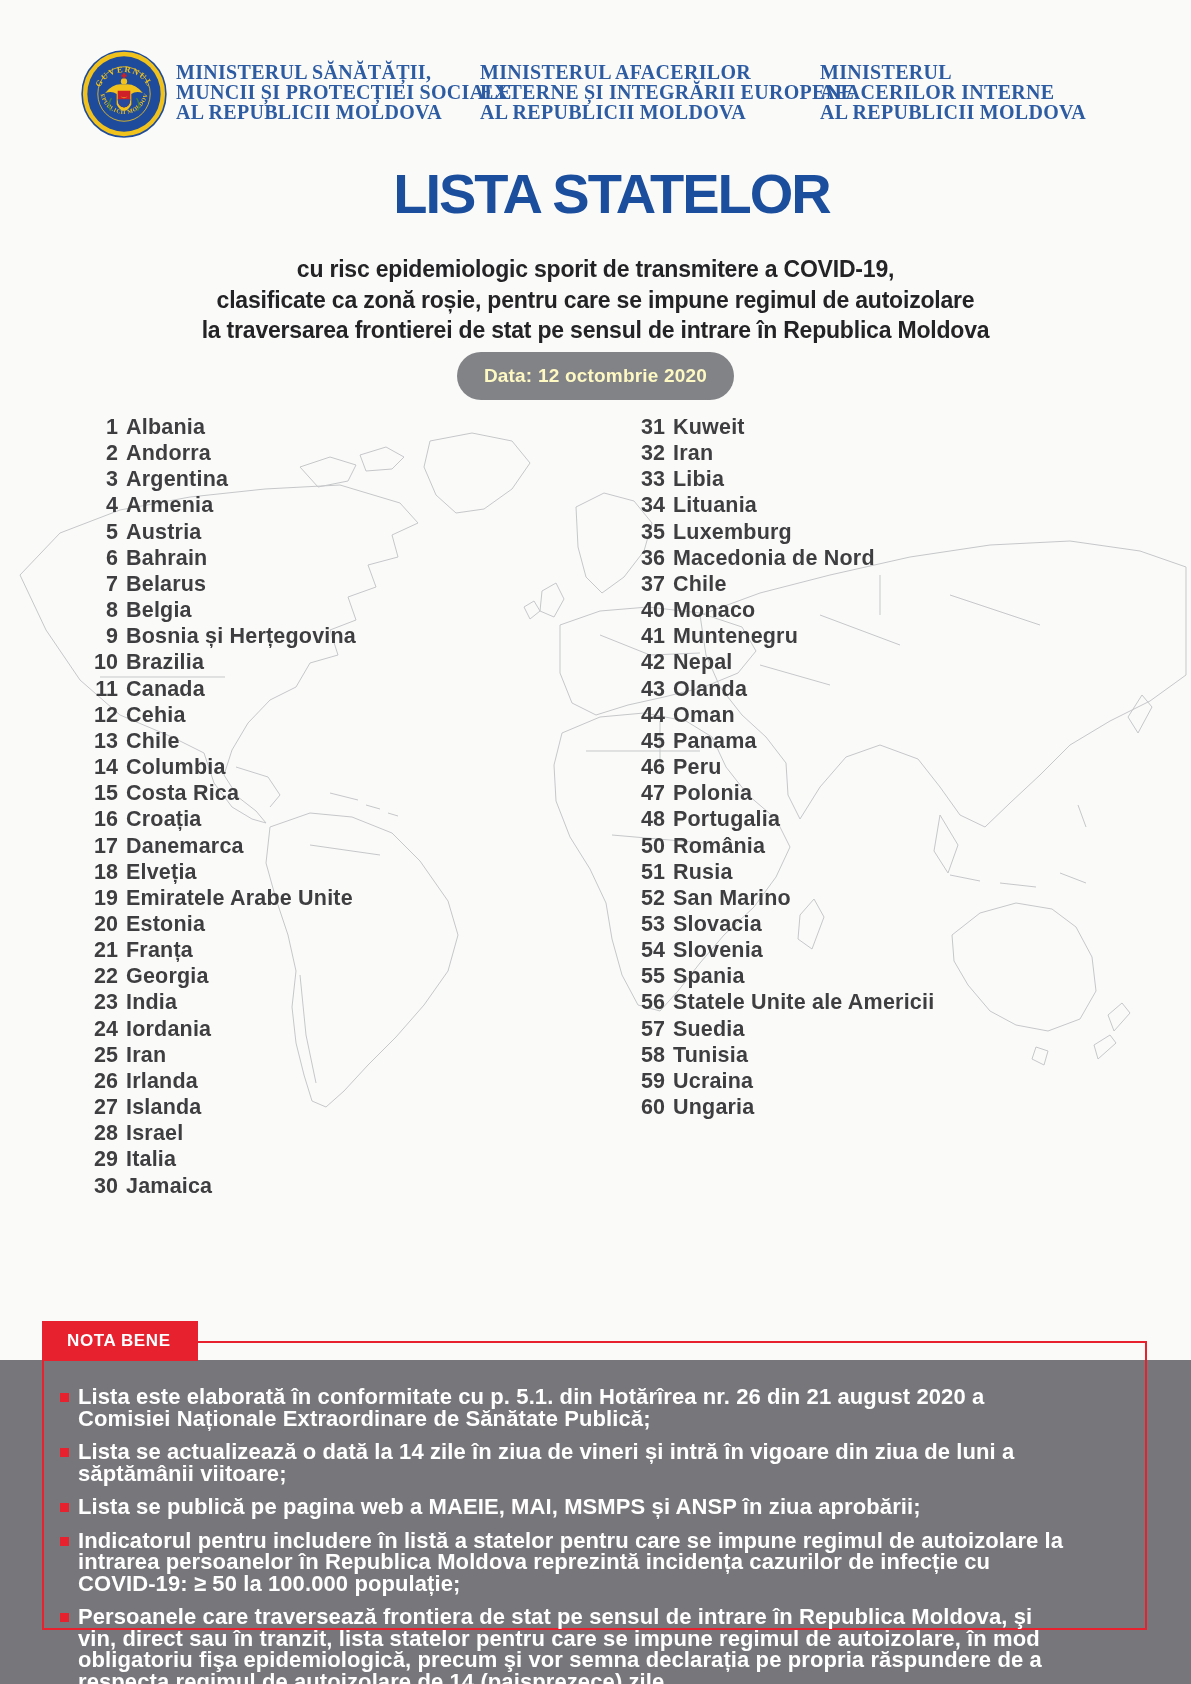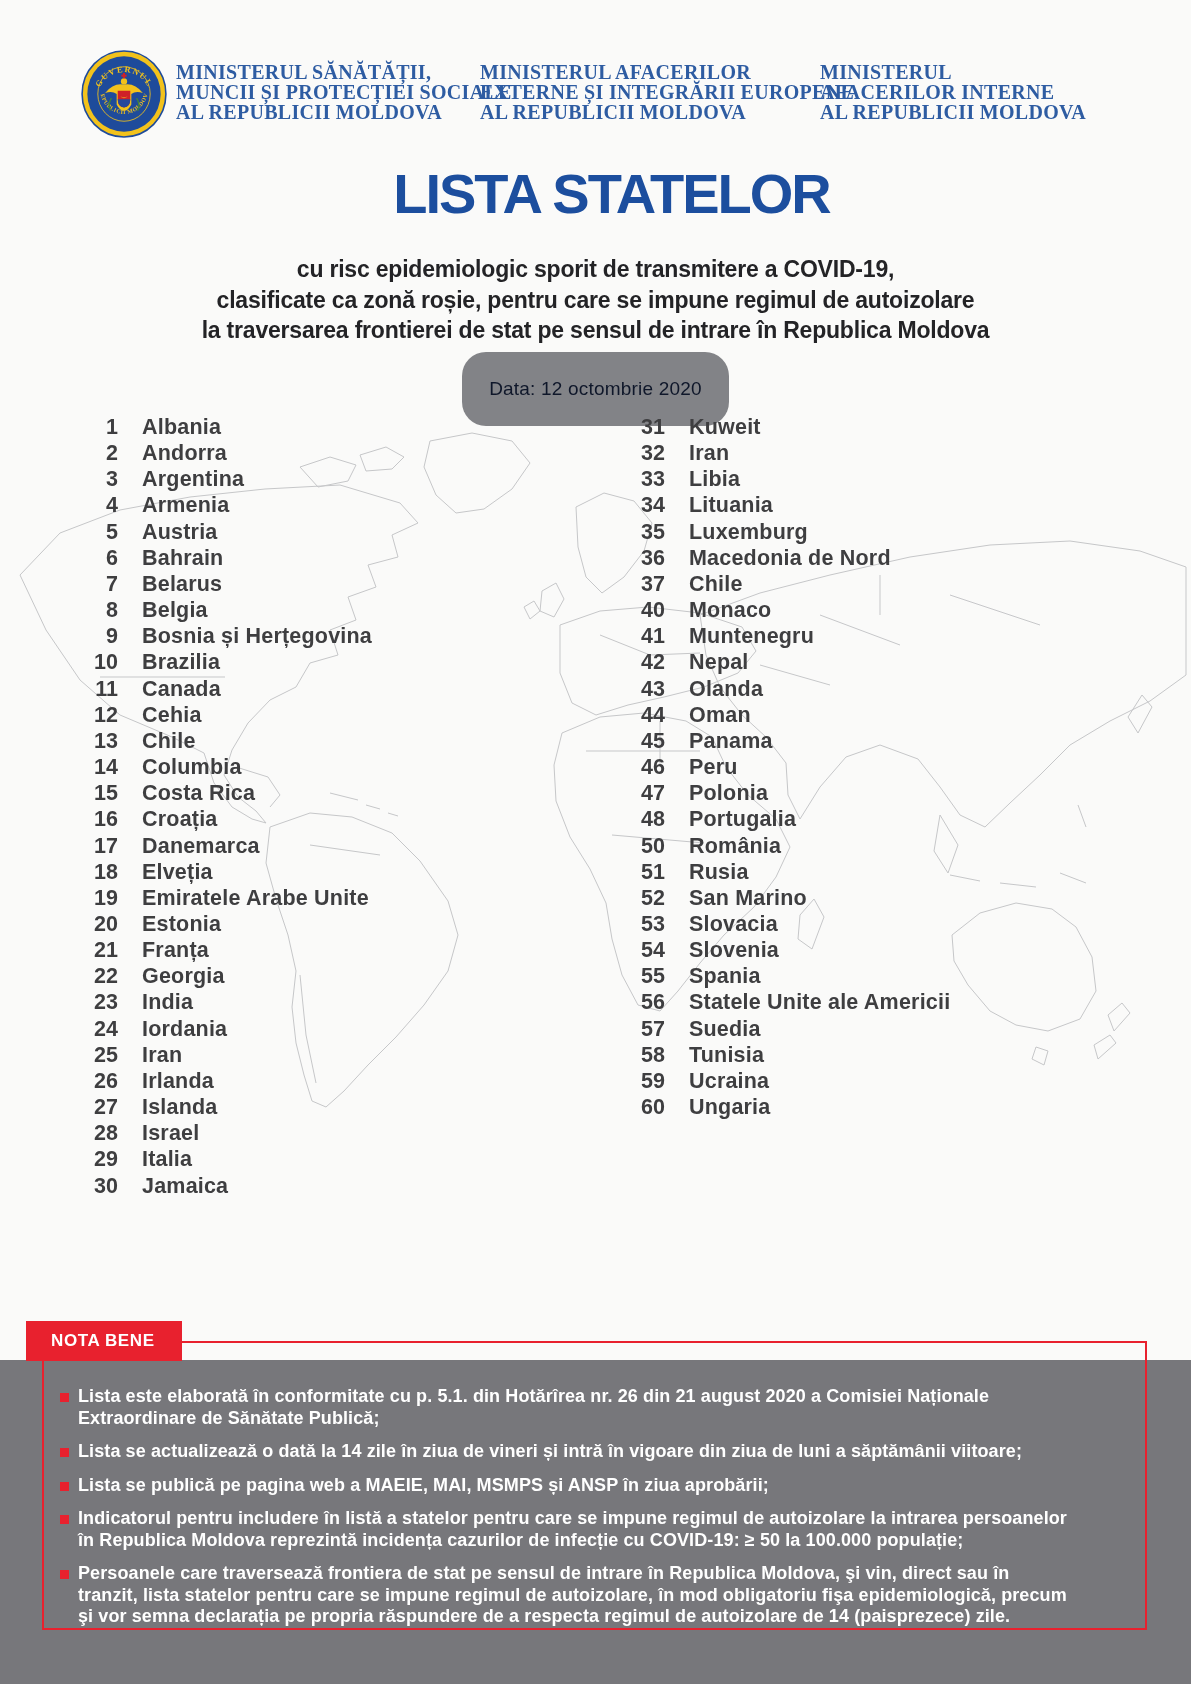--- a/index.html
+++ b/index.html
@@ -22,41 +22,41 @@
   .ministry.m1{left:176px;width:280px;}
   .ministry.m2{left:480px;width:310px;}
   .ministry.m3{left:820px;width:240px;}
   .ministry div{white-space:nowrap;}
   
   .title{position:absolute;left:16px;top:166px;width:100%;text-align:center;z-index:2;
     color:#1c4e9e;font-size:56px;font-weight:800;letter-spacing:-2px;line-height:1;}
   .subtitle{position:absolute;left:0;top:254px;width:100%;text-align:center;z-index:2;
     color:#232326;font-size:23px;font-weight:700;line-height:30.5px;letter-spacing:-.2px;}
   .date-pill{position:absolute;left:0;top:352px;width:100%;text-align:center;z-index:2;}
-  .date-pill span{display:inline-block;background:#828387;color:#0f172a;
-    font-size:19px;font-weight:400;padding:26px 27px;border-radius:24px;letter-spacing:.2px;}
+  .date-pill span{display:inline-block;background:#828387;color:#fef9c3;
+    font-size:19px;font-weight:700;padding:13px 27px;border-radius:24px;letter-spacing:.2px;}
   
   .columns{position:absolute;left:0;top:414px;width:1191px;z-index:2;}
   .col{position:absolute;top:0;}
   .col.left{left:62px;}
   .col.right{left:609px;}
   .crow{display:flex;font-size:21.5px;font-weight:700;line-height:26.15px;color:#3e3e40;}
   .cnum{width:56px;text-align:right;flex:none;}
-  .cname{margin-left:24px;white-space:nowrap;letter-spacing:.2px;}
+  .cname{margin-left:8px;white-space:nowrap;letter-spacing:.2px;}
   
   .gray-panel{position:absolute;left:0;top:1360px;width:1191px;height:324px;background:#77777b;z-index:1;}
   .red-box{position:absolute;left:42px;top:1341px;width:1105px;height:289px;
     border:2px solid #e8212e;z-index:3;box-sizing:border-box;}
-  .nota-tag{position:absolute;left:26px;top:1321px;width:156px;height:40px;background:#e8212e;
+  .nota-tag{position:absolute;left:42px;top:1321px;width:156px;height:40px;background:#e8212e;
     z-index:4;display:flex;align-items:center;padding-left:25px;box-sizing:border-box;
     color:#ffffff;font-size:17px;font-weight:800;letter-spacing:.6px;}
   .notes{position:absolute;left:60px;top:1386px;width:1030px;z-index:4;}
   .note{display:flex;margin-bottom:12px;}
   .bullet{flex:none;width:9px;height:9px;background:#e8212e;margin-top:7px;margin-right:9px;}
-  .ntext{color:#ffffff;font-size:18px;font-weight:700;line-height:21.5px;max-width:990px;letter-spacing:.1px;}
+  .ntext{color:#ffffff;font-size:22px;font-weight:700;line-height:21.5px;max-width:990px;letter-spacing:.1px;}
 </style>
 </head>
 <body>
 
 <div class="page">
 
   <div class="map-wrap">
     <svg width="1191" height="810" viewBox="0 0 1191 810">
       <g fill="none" stroke="#c6c7c9" stroke-width="1" stroke-linejoin="round">
 

